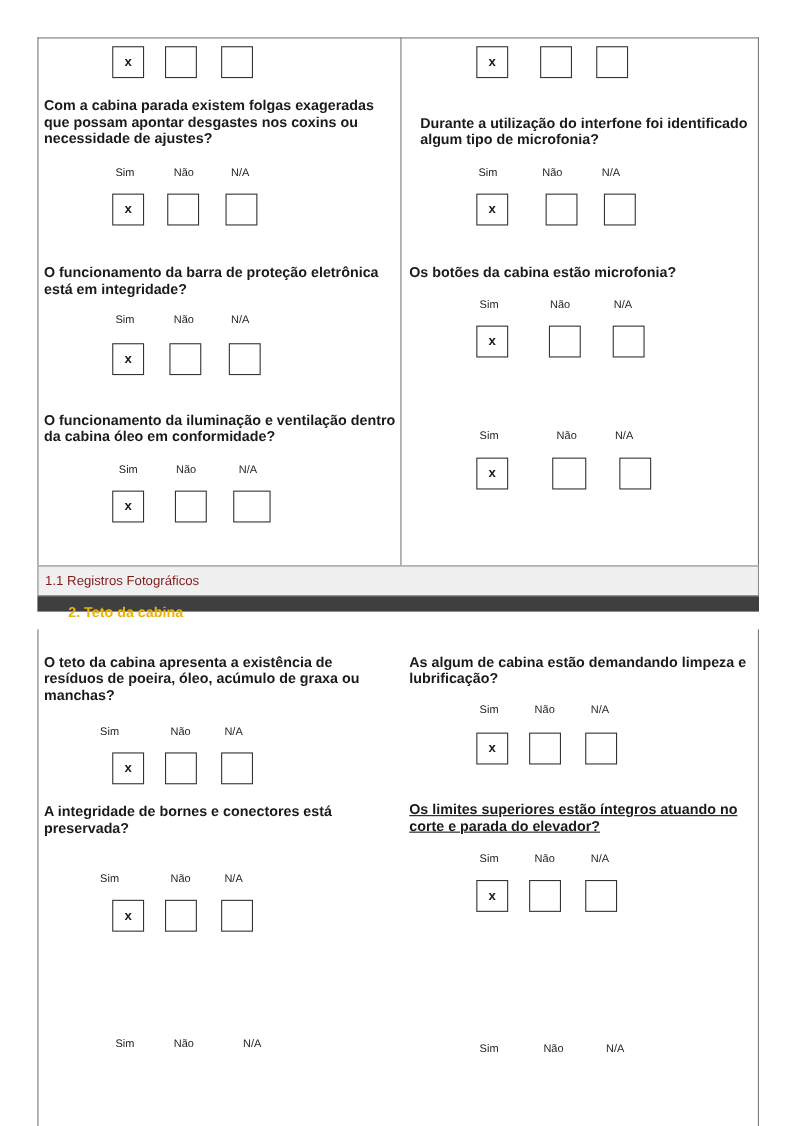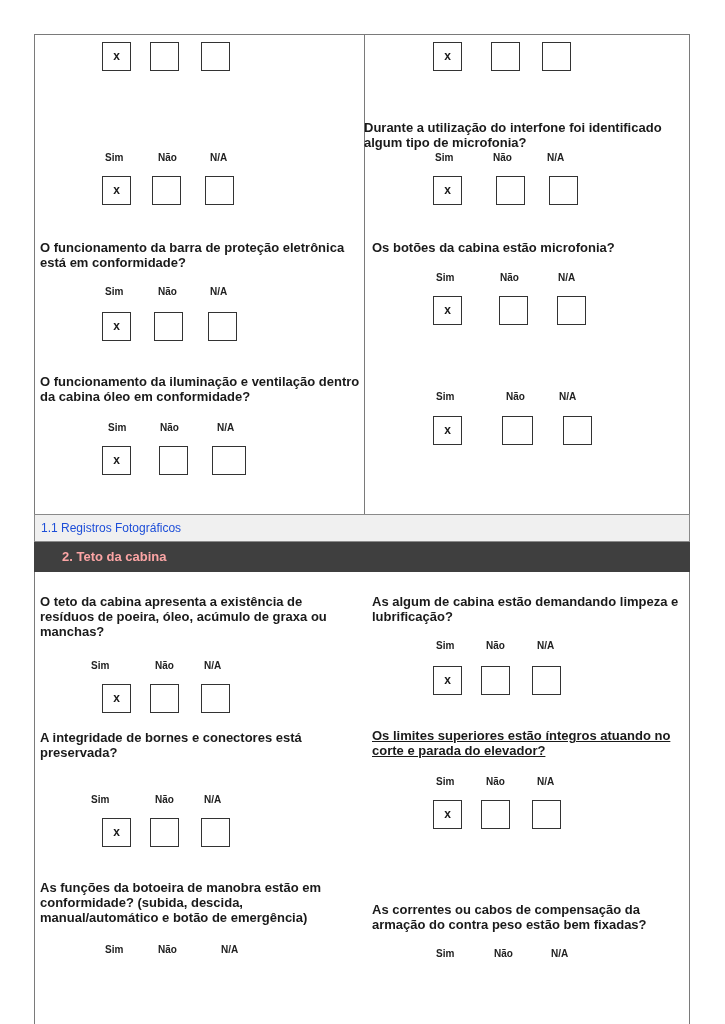--- a/index.html
+++ b/index.html
@@ -1,65 +1,66 @@
 <!DOCTYPE html>
 <html><head>
 <meta charset="utf-8">
 <style>
   * { box-sizing: border-box; margin: 0; padding: 0; }
   body { width: 725px; height: 1024px; background: #ffffff; font-family: "Liberation Sans", sans-serif; color: #1a1a1a; position: relative; overflow: hidden; }
   .page { position: absolute; left: 34px; top: 34px; width: 656px; height: 990px; }
   .frame-top { position: absolute; left: 0; top: 0; width: 656px; height: 480px; border: 1px solid #7a7a7a; border-bottom: none; }
   .col-divider { position: absolute; left: 330px; top: 0; width: 1px; height: 480px; background: #7a7a7a; }
-  .photo-row { position: absolute; left: 0; top: 480px; width: 656px; height: 28px; background: #f0f0f0; border: 1px solid #8a8a8a; font-size: 12px; line-height: 26px; padding-left: 6px; color: #1d4ed8; }
-  .section-bar { position: absolute; left: 0; top: 508px; width: 656px; height: 30px; background: #3f3f3f; color: #fca5a5; font-size: 13px; font-weight: bold; line-height: 30px; padding-left: 28px; }
+  .photo-row { position: absolute; left: 0; top: 480px; width: 656px; height: 28px; background: #f0f0f0; border: 1px solid #8a8a8a; font-size: 12px; line-height: 26px; padding-left: 6px; color: #7f1d1d; }
+  .section-bar { position: absolute; left: 0; top: 508px; width: 656px; height: 14px; background: #3f3f3f; color: #eab308; font-size: 13px; font-weight: bold; line-height: 30px; padding-left: 28px; }
   .frame-bottom { position: absolute; left: 0; top: 538px; width: 656px; height: 452px; border-left: 1px solid #7a7a7a; border-right: 1px solid #7a7a7a; }
   .q { position: absolute; font-size: 13px; font-weight: bold; line-height: 15px; color: #1a1a1a; }
-  .lbl { position: absolute; font-size: 10px; color: #222; font-weight: bold; }
+  .lbl { position: absolute; font-size: 10px; color: #222; }
   .box { position: absolute; width: 29px; height: 29px; border: 1.5px solid #333; background: #fff; font-size: 12px; font-weight: bold; text-align: center; line-height: 26px; }
 </style>
 </head>
 <body>
 
 <div class="page">
   <div class="frame-top"></div>
   <div class="col-divider"></div>
 
   <div class="box" style="left:68px;top:8px;">x</div>
   <div class="box" style="left:116px;top:8px;"></div>
   <div class="box" style="left:167px;top:8px;"></div>
 
+  <div class="q" style="left:6px;top:54px;width:320px;">Com a cabina parada existem folgas exageradas que possam apontar desgastes nos coxins ou necessidade de ajustes?</div>
   <div class="lbl" style="left:71px;top:118px;">Sim</div>
   <div class="lbl" style="left:124px;top:118px;">Não</div>
   <div class="lbl" style="left:176px;top:118px;">N/A</div>
   <div class="box" style="left:68px;top:142px;">x</div>
   <div class="box" style="left:118px;top:142px;"></div>
   <div class="box" style="left:171px;top:142px;"></div>
 
-  <div class="q" style="left:6px;top:206px;width:324px;">O funcionamento da barra de proteção eletrônica está em conformidade?</div>
+  <div class="q" style="left:6px;top:206px;width:324px;">O funcionamento da barra de proteção eletrônica está em integridade?</div>
   <div class="lbl" style="left:71px;top:252px;">Sim</div>
   <div class="lbl" style="left:124px;top:252px;">Não</div>
   <div class="lbl" style="left:176px;top:252px;">N/A</div>
   <div class="box" style="left:68px;top:278px;">x</div>
   <div class="box" style="left:120px;top:278px;"></div>
   <div class="box" style="left:174px;top:278px;"></div>
 
   <div class="q" style="left:6px;top:340px;width:320px;">O funcionamento da iluminação e ventilação dentro da cabina óleo em conformidade?</div>
   <div class="lbl" style="left:74px;top:388px;">Sim</div>
   <div class="lbl" style="left:126px;top:388px;">Não</div>
   <div class="lbl" style="left:183px;top:388px;">N/A</div>
   <div class="box" style="left:68px;top:412px;">x</div>
   <div class="box" style="left:125px;top:412px;"></div>
   <div class="box" style="left:178px;top:412px;width:34px;"></div>
 
   <div class="box" style="left:399px;top:8px;">x</div>
   <div class="box" style="left:457px;top:8px;"></div>
   <div class="box" style="left:508px;top:8px;"></div>
 
-  <div class="q" style="left:330px;top:70px;width:316px;margin-top:16px;">Durante a utilização do interfone foi identificado algum tipo de microfonia?</div>
+  <div class="q" style="left:348px;top:70px;width:316px;">Durante a utilização do interfone foi identificado algum tipo de microfonia?</div>
   <div class="lbl" style="left:401px;top:118px;">Sim</div>
   <div class="lbl" style="left:459px;top:118px;">Não</div>
   <div class="lbl" style="left:513px;top:118px;">N/A</div>
   <div class="box" style="left:399px;top:142px;">x</div>
   <div class="box" style="left:462px;top:142px;"></div>
   <div class="box" style="left:515px;top:142px;"></div>
 
   <div class="q" style="left:338px;top:206px;width:316px;">Os botões da cabina estão microfonia?</div>
   <div class="lbl" style="left:402px;top:238px;">Sim</div>
   <div class="lbl" style="left:466px;top:238px;">Não</div>
@@ -89,38 +90,36 @@
   <div class="box" style="left:167px;top:650px;"></div>
 
   <div class="q" style="left:6px;top:696px;width:320px;">A integridade de bornes e conectores está preservada?</div>
   <div class="lbl" style="left:57px;top:760px;">Sim</div>
   <div class="lbl" style="left:121px;top:760px;">Não</div>
   <div class="lbl" style="left:170px;top:760px;">N/A</div>
   <div class="box" style="left:68px;top:784px;">x</div>
   <div class="box" style="left:116px;top:784px;"></div>
   <div class="box" style="left:167px;top:784px;"></div>
 
-  <div class="q" style="left:6px;top:846px;width:320px;">As funções da botoeira de manobra estão em conformidade? (subida, descida, manual/automático e botão de emergência)</div>
   <div class="lbl" style="left:71px;top:910px;">Sim</div>
   <div class="lbl" style="left:124px;top:910px;">Não</div>
   <div class="lbl" style="left:187px;top:910px;">N/A</div>
 
   <div class="q" style="left:338px;top:560px;width:318px;">As algum de cabina estão demandando limpeza e lubrificação?</div>
   <div class="lbl" style="left:402px;top:606px;">Sim</div>
   <div class="lbl" style="left:452px;top:606px;">Não</div>
   <div class="lbl" style="left:503px;top:606px;">N/A</div>
   <div class="box" style="left:399px;top:632px;">x</div>
   <div class="box" style="left:447px;top:632px;"></div>
   <div class="box" style="left:498px;top:632px;"></div>
 
   <div class="q" style="left:338px;top:694px;width:318px;text-decoration:underline;">Os limites superiores estão íntegros atuando no corte e parada do elevador?</div>
   <div class="lbl" style="left:402px;top:742px;">Sim</div>
   <div class="lbl" style="left:452px;top:742px;">Não</div>
   <div class="lbl" style="left:503px;top:742px;">N/A</div>
   <div class="box" style="left:399px;top:766px;">x</div>
   <div class="box" style="left:447px;top:766px;"></div>
   <div class="box" style="left:498px;top:766px;"></div>
 
-  <div class="q" style="left:338px;top:868px;width:318px;">As correntes ou cabos de compensação da armação do contra peso estão bem fixadas?</div>
   <div class="lbl" style="left:402px;top:914px;">Sim</div>
   <div class="lbl" style="left:460px;top:914px;">Não</div>
   <div class="lbl" style="left:517px;top:914px;">N/A</div>
 </div>
 
 </body></html>

